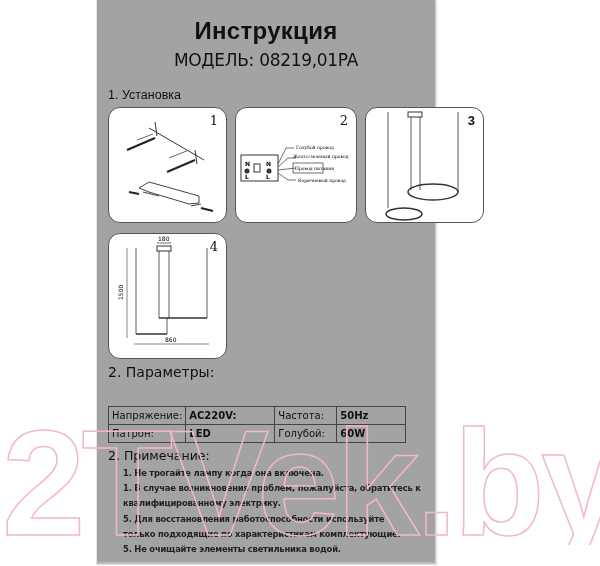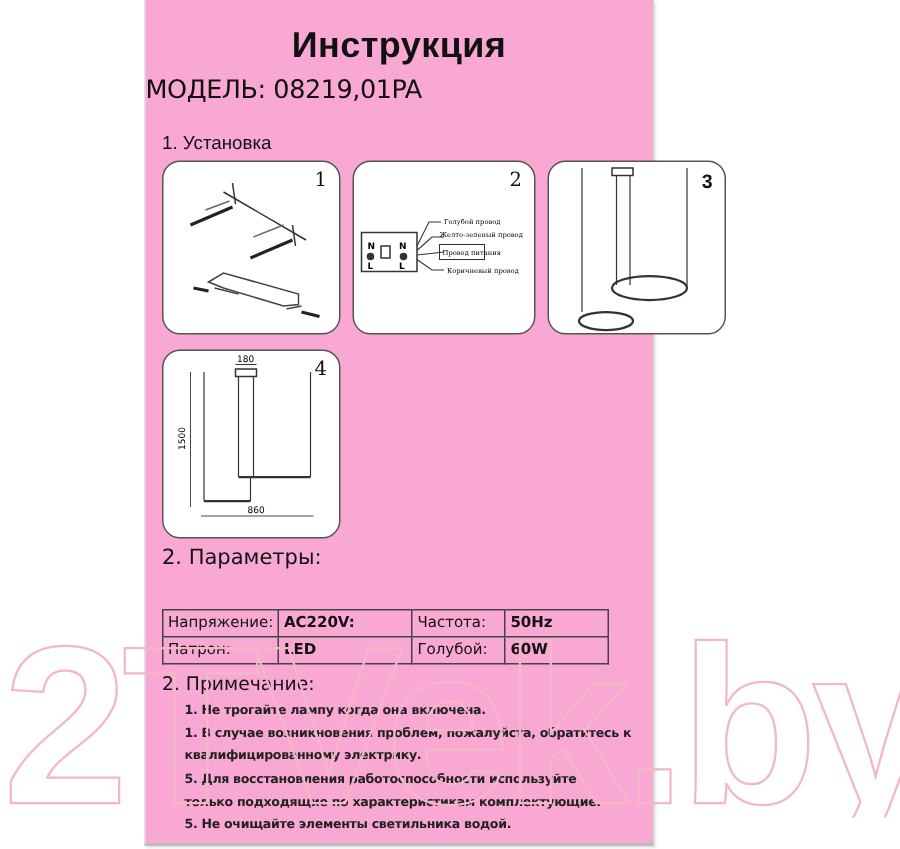--- a/index.html
+++ b/index.html
@@ -1,19 +1,19 @@
 <!DOCTYPE html>
 <html><head>
 <meta charset="utf-8">
 <style>
   html, body { margin:0; padding:0; }
   body { width:600px; height:566px; background:#ffffff; position:relative; overflow:hidden; font-family:"Liberation Sans", sans-serif; color:#111; }
-  .page { position:absolute; left:96px; top:0; width:338px; height:562px; background:#f9a8d4; border-right:1px solid #cfcfcf; border-left:1px solid #e4e4e4; border-bottom:2px solid #bdbdbd; box-shadow:1px 1px 2px rgba(0,0,0,0.15); }
+  .page { position:absolute; left:96px; top:0; width:338px; height:562px; background:#a3a3a3; border-right:1px solid #cfcfcf; border-left:1px solid #e4e4e4; border-bottom:2px solid #bdbdbd; box-shadow:1px 1px 2px rgba(0,0,0,0.15); }
   .title { position:absolute; left:0; right:0; top:17px; text-align:center; font-size:24px; font-weight:bold; letter-spacing:0.3px; }
-  .model { position:absolute; left:0; right:0; top:50px; text-align:left; font-size:17px; font-family:"DejaVu Sans", sans-serif; font-weight:normal; letter-spacing:-0.3px; }
+  .model { position:absolute; left:0; right:0; top:50px; text-align:center; font-size:17px; font-family:"DejaVu Sans", sans-serif; font-weight:normal; letter-spacing:-0.3px; }
   .section-h { position:absolute; font-size:12.5px; font-weight:normal; }
   .section-h2 { position:absolute; font-size:14px; font-family:"DejaVu Sans", sans-serif; }
   .panel { position:absolute; border:1.5px solid #555; border-radius:12px; background:#fff; }
   .panel-num { position:absolute; top:5px; right:8px; font-family:"DejaVu Serif", serif; font-size:13px; }
   .panel-num.sans { font-family:"Liberation Sans", sans-serif; font-weight:bold; }
   svg { position:absolute; left:0; top:0; }
   table.params { position:absolute; left:11px; top:406px; width:298px; border-collapse:collapse; font-family:"DejaVu Sans", sans-serif; font-size:10px; }
   table.params td { border:1px solid #444; height:17px; padding:0 3px; }
   td.val { text-align:left; font-weight:bold; }
   .notes { position:absolute; left:11px; top:466px; font-family:"DejaVu Sans", sans-serif; font-size:8.4px; line-height:15.2px; font-weight:bold; color:#222; letter-spacing:-0.2px;margin-left:15px; }

